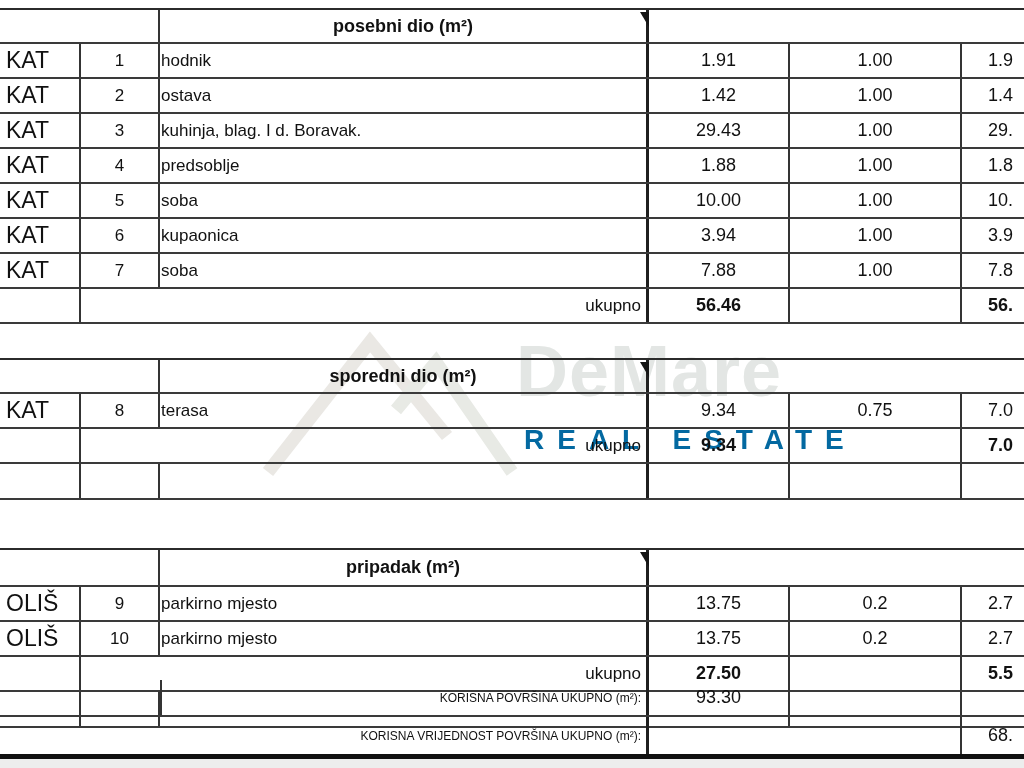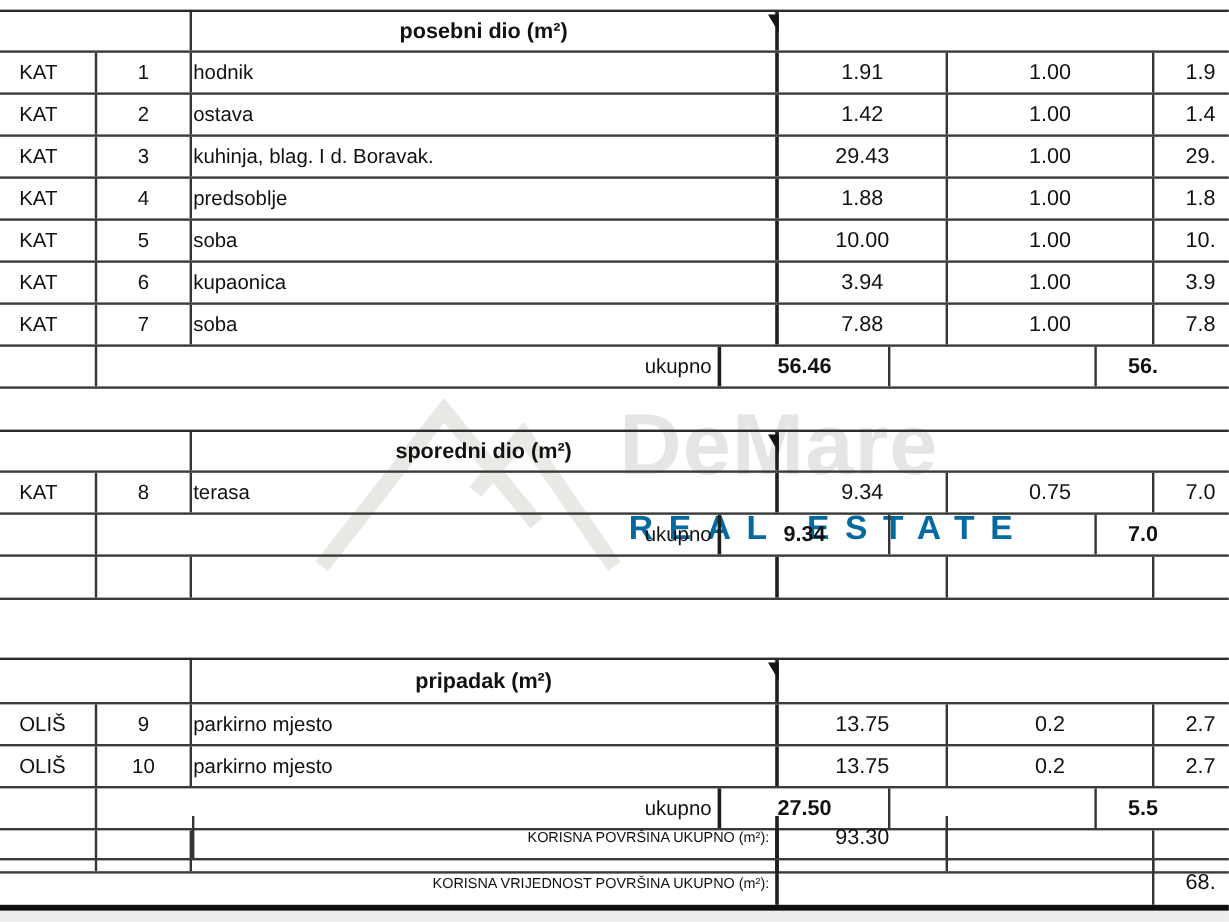--- a/index.html
+++ b/index.html
@@ -34,28 +34,28 @@
 
   .h35{height:35px;} .h34{height:34px;} .h36{height:36px;} .h37{height:37px;}
 
   .c-a{width:81px;}          
   .c-b{width:79px;justify-content:center;}   
   .c-c{width:489px;}         
   .c-d{width:141px;justify-content:center;}  
   .c-e{width:172px;justify-content:center;}  
   .c-f{flex:1;padding-left:26px;}
   .c-ab{width:160px;}        
-  .c-bc{width:520px;justify-content:flex-end;} 
+  .c-bc{width:568px;justify-content:flex-end;} 
   .c-rest{flex:1;}
   .c-ab0{width:162px;}       
   .c-clabel{width:487px;justify-content:flex-end;}
   .c-labelfull{width:649px;justify-content:flex-end;}
   .c-mid{width:313px;}
 
-  .t-loc{font-size:17px;padding-left:16px;}
+  .t-loc{font-size:23px;padding-left:6px;}
   .t-num{font-size:17px;}
   .t-desc{font-size:17px;padding-left:1px;}
   .t-val{font-size:18px;}
   .t-hdr{font-size:18px;font-weight:bold;justify-content:center;}
   .t-ukupno{font-size:17px;padding-right:5px;}
   .t-total{font-weight:bold;}
   .t-caps{font-size:12px;padding-right:5px;}
 
   .s1{top:8px;}
   .s2{top:358px;}

